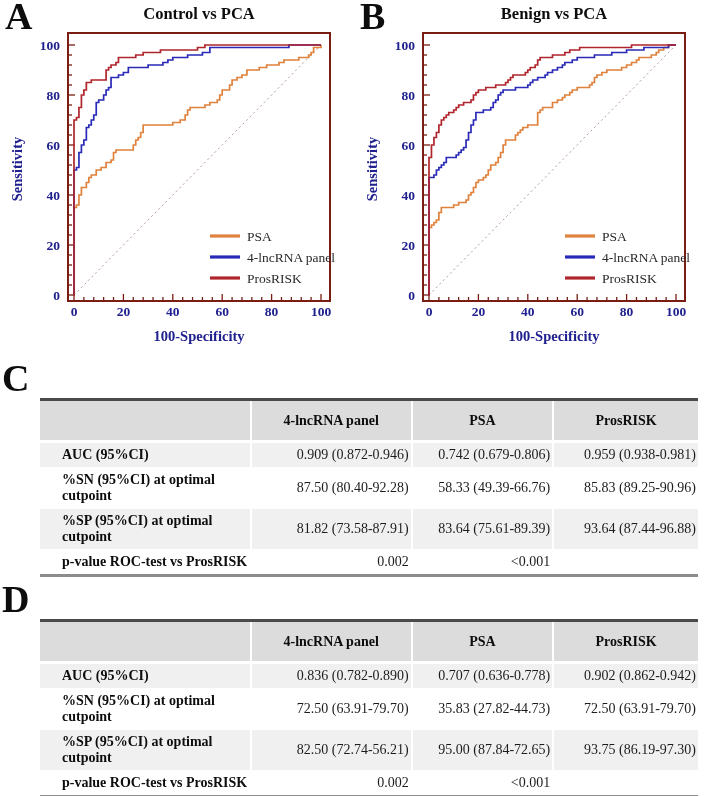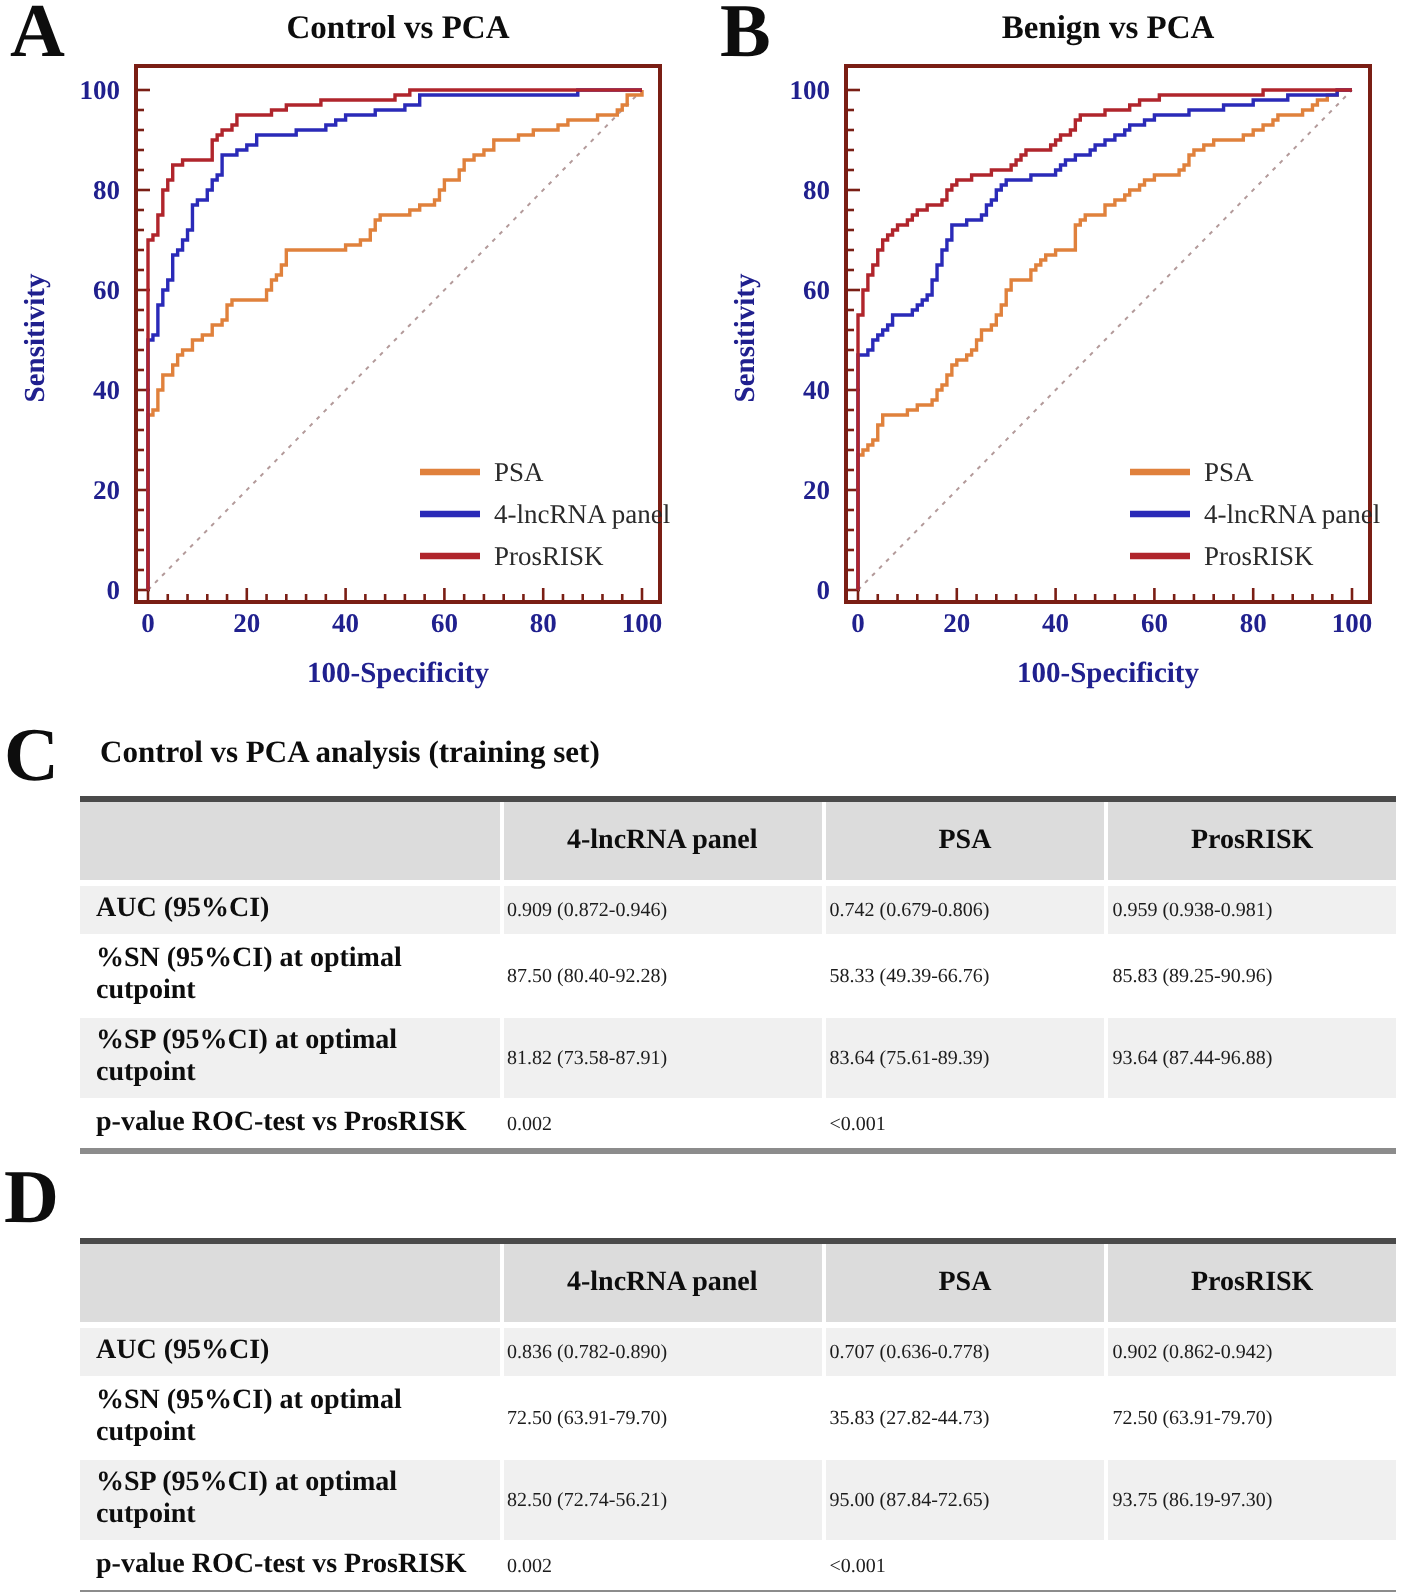--- a/index.html
+++ b/index.html
@@ -22,24 +22,24 @@
   .table-letter{font-weight:bold;font-size:38px;line-height:34px;color:#0d0d0d;
                 width:40px;flex:0 0 40px;}
   .table-title{font-size:15.5px;font-weight:bold;margin:7px 0 0 8px;color:#0d0d0d;}
 
   table.results{border-collapse:collapse;table-layout:fixed;
                 margin-left:40px;width:658px;
                 border-top:3px solid #4a4a4a;border-bottom:3px solid #8c8c8c;}
   table.results th{background:#dcdcdc;font-size:14px;font-weight:bold;
                    height:37px;text-align:center;border-bottom:3px solid #ffffff;
                    color:#0d0d0d;}
-  table.results td{font-size:10px;text-align:left;padding:4px 2px;
+  table.results td{font-size:14px;text-align:right;padding:4px 2px;
                    border-top:1.5px solid #ffffff;color:#1c1c1c;}
   table.results td.row-label{text-align:left;font-weight:bold;font-size:14px;
-                   padding-left:8px;color:#0d0d0d;}
+                   padding-left:22px;color:#0d0d0d;}
   table.results th + th, table.results td + td{border-left:2.5px solid #ffffff;}
   table.results tr.shade td{background:#f0f0f0;}
   table.results tr.plain td{background:#ffffff;}
 </style>
 </head>
 <body>
 
 <div class="figure">
 
   <div class="charts-row">
@@ -215,21 +215,20 @@
             <line x1="210" y1="278" x2="240" y2="278" stroke="#b0252c" stroke-width="3.2"></line>
             <text x="247" y="282.5" font-size="13.5" fill="#2a2a2a">ProsRISK</text>
           </g>
         </svg>
       </div>
   </div>
 
   <div class="table-panel">
     <div class="table-head-row">
       <div class="table-letter">C</div>
-      <div class="table-title">Control vs PCA analysis (training set)</div>
     </div>
     <table class="results">
         <colgroup>
           <col style="width: 32%;">
           <col style="width: 24.5%;">
           <col style="width: 21.5%;">
           <col style="width: 22%;">
         </colgroup>
         <thead>
           <tr>

